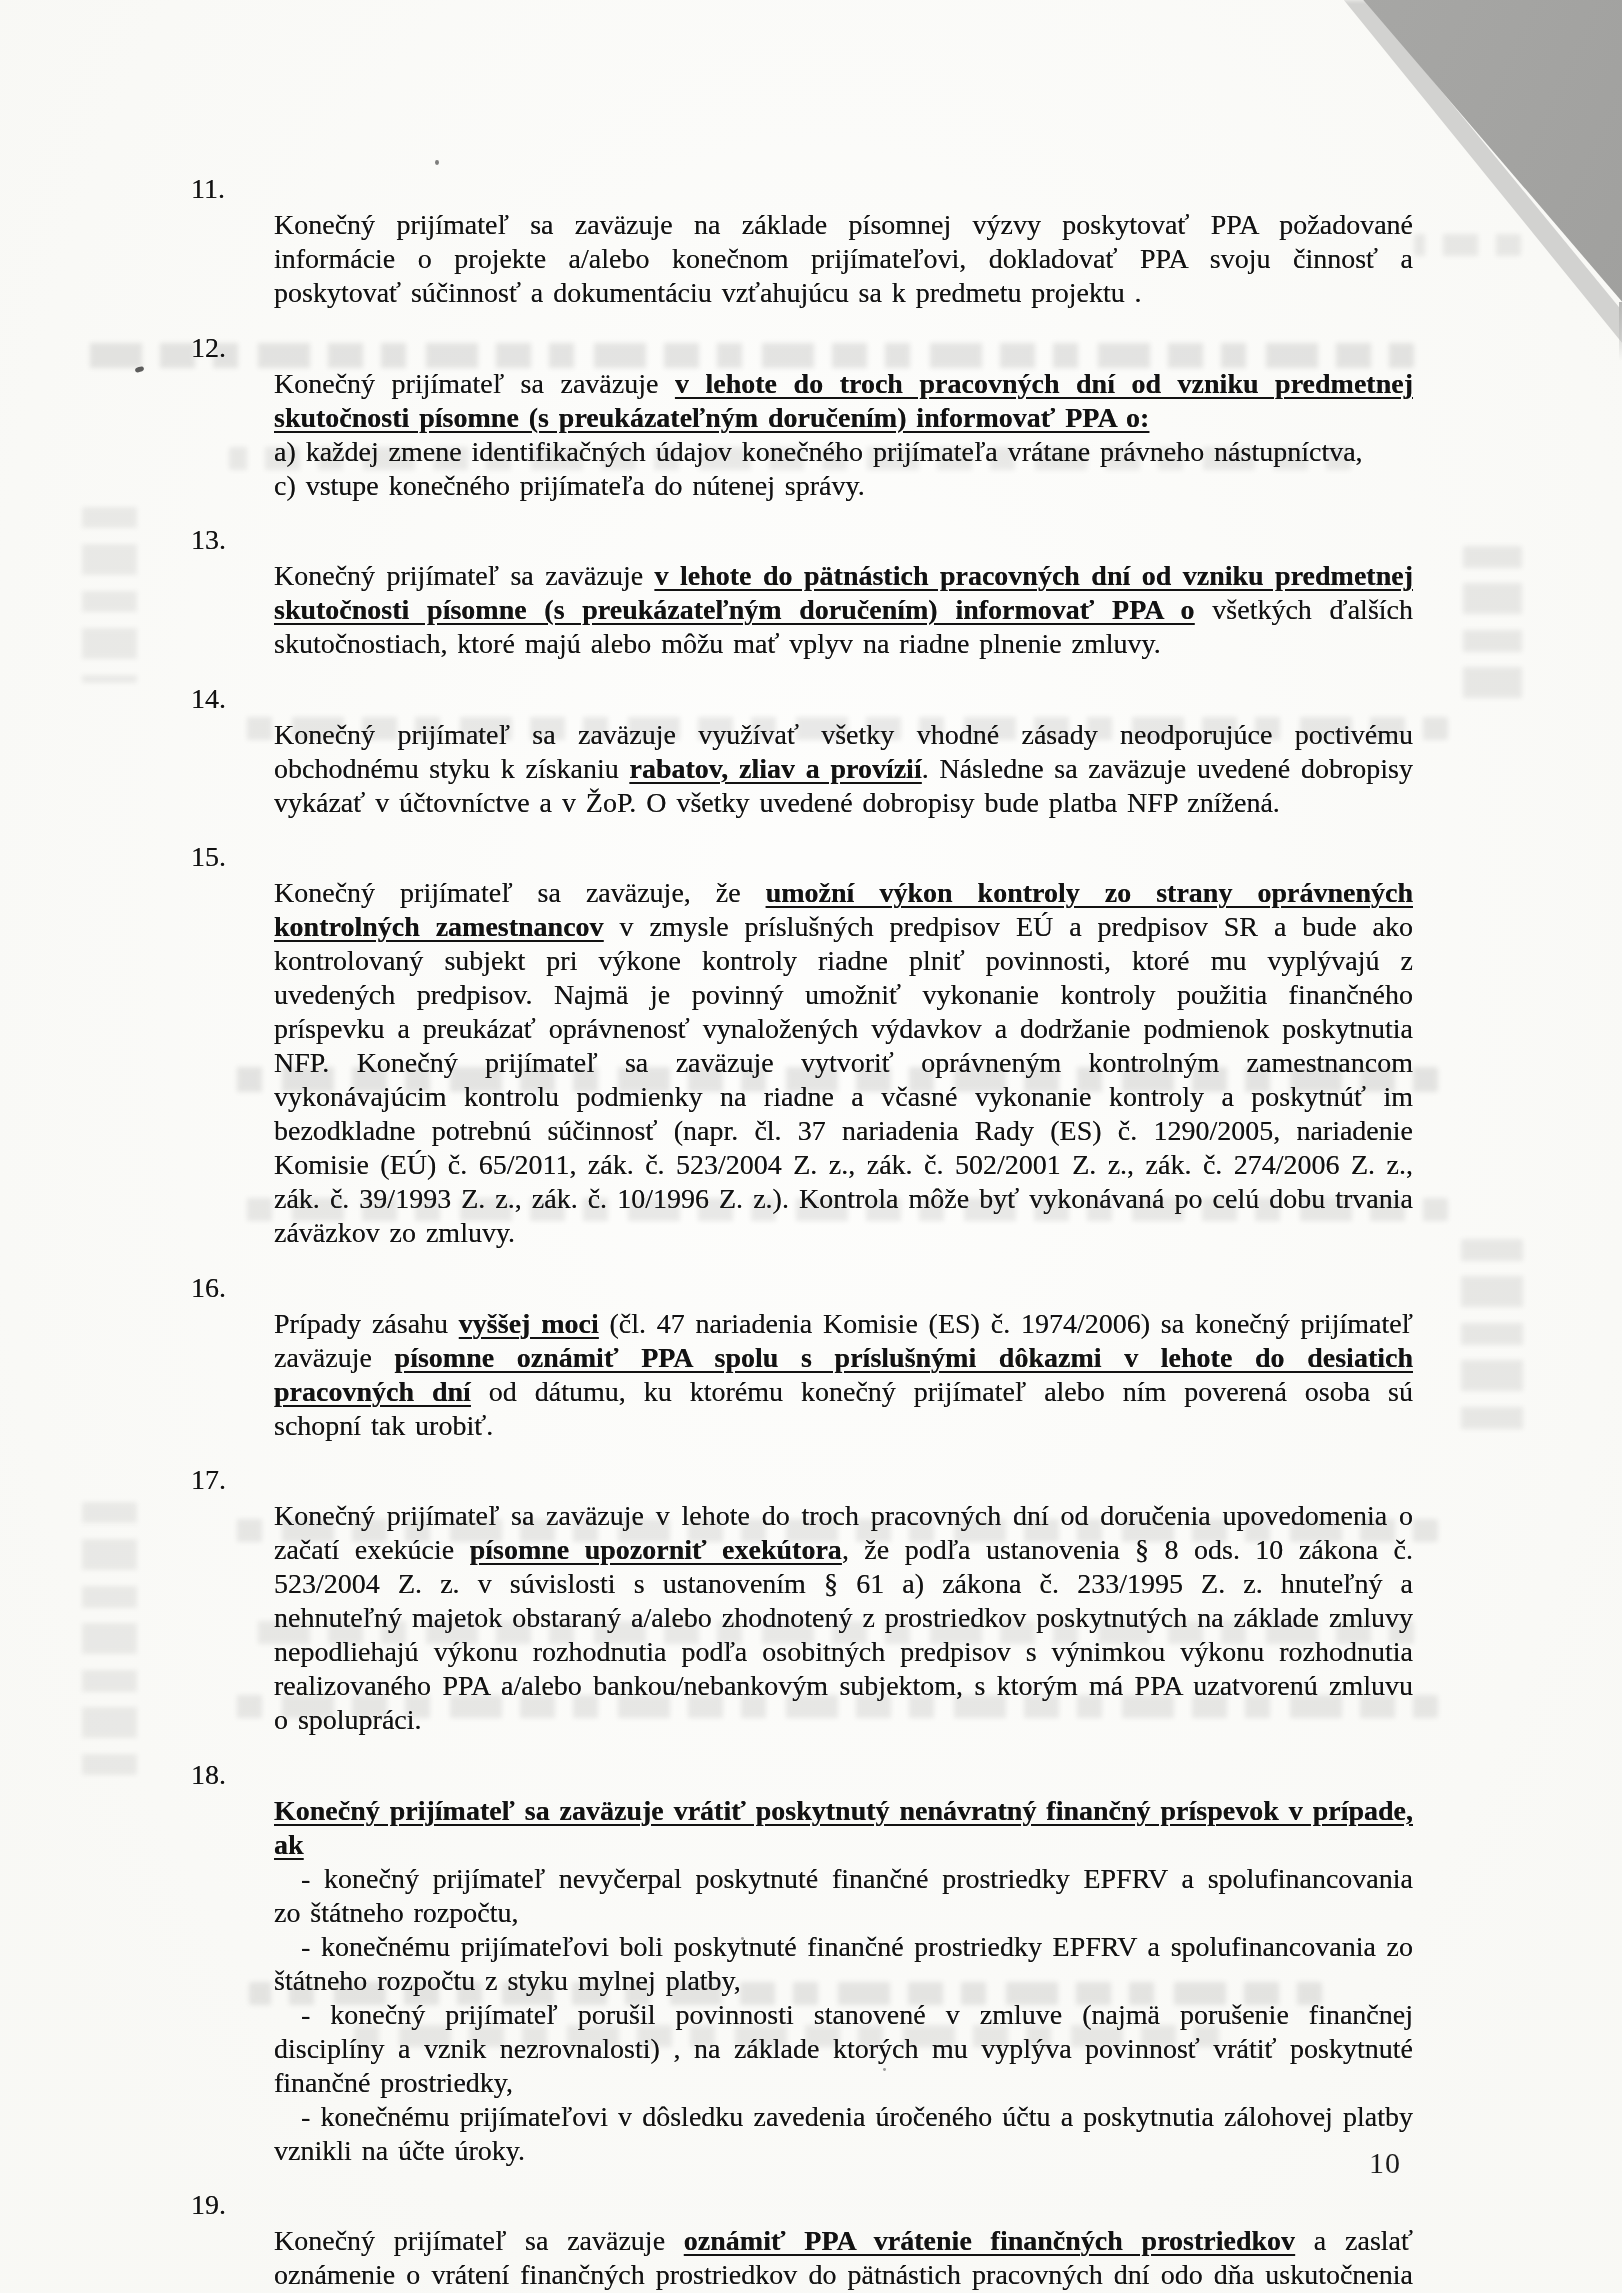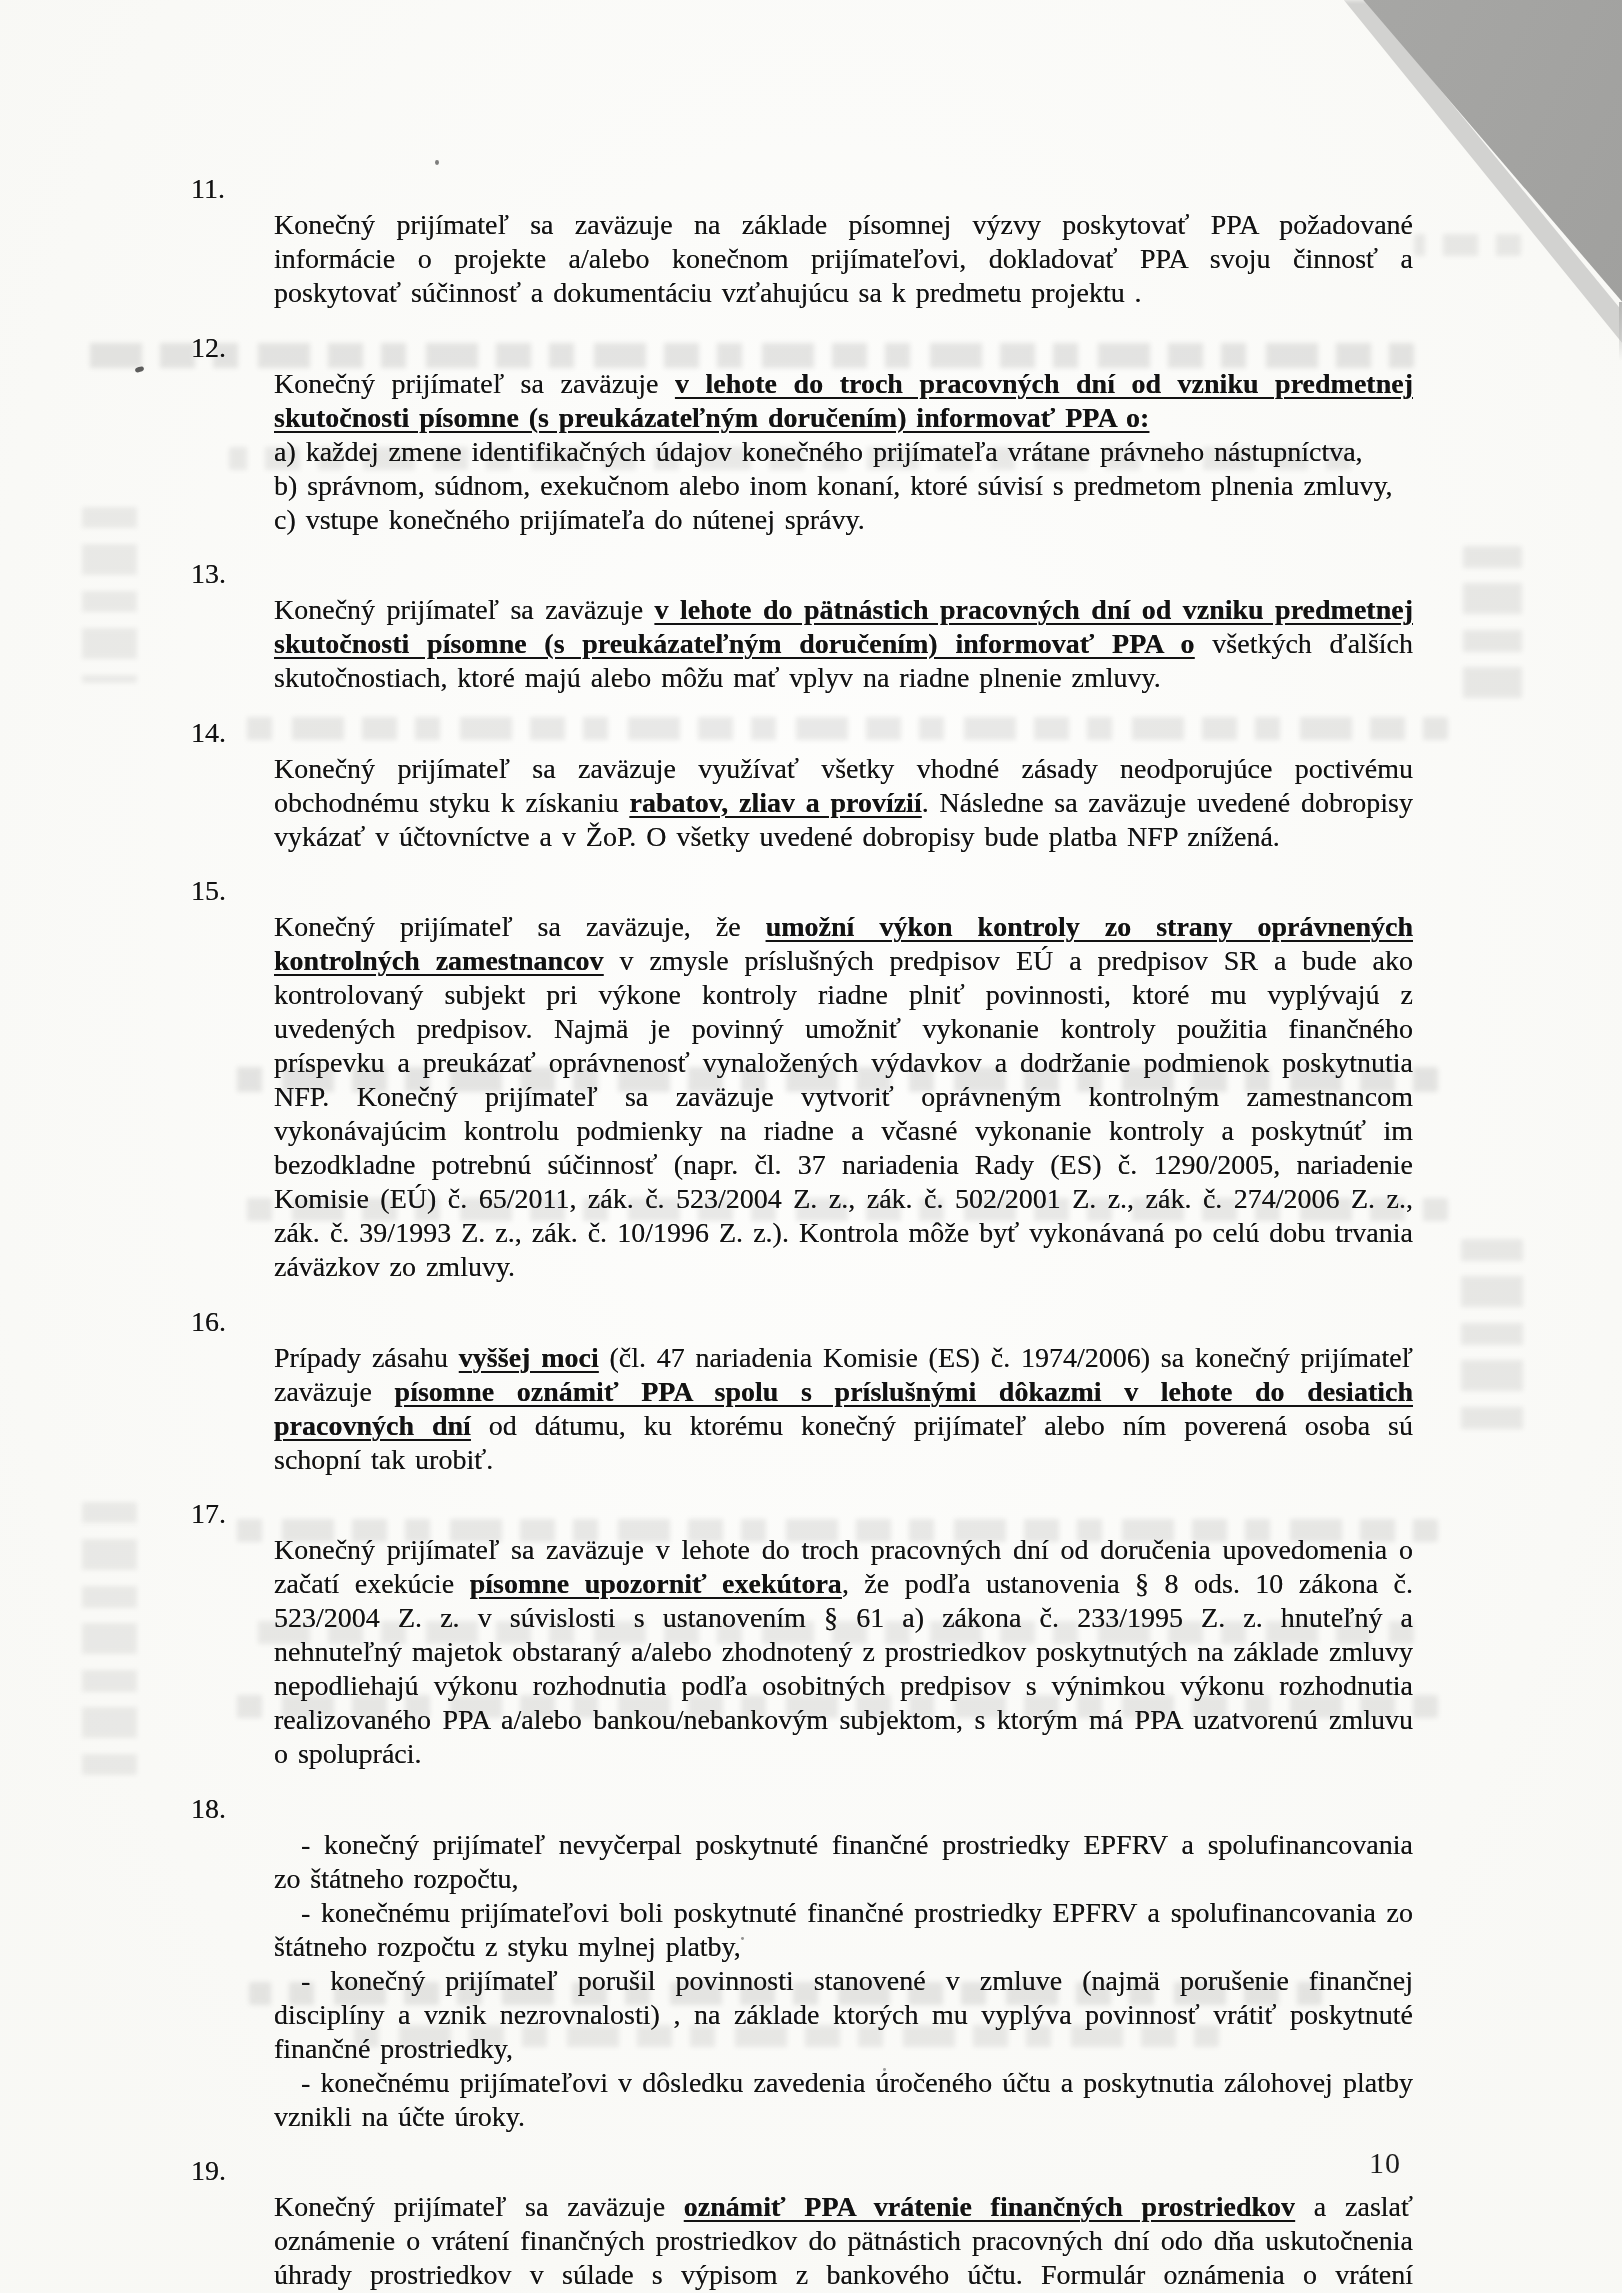--- a/index.html
+++ b/index.html
@@ -89,21 +89,20 @@
         <div class="num">11.</div>
         <div class="body">
           <div class="block"><span>Konečný prijímateľ sa zaväzuje na základe písomnej výzvy poskytovať PPA požadované informácie o projekte a/alebo konečnom prijímateľovi, dokladovať PPA svoju činnosť a poskytovať súčinnosť a dokumentáciu vzťahujúcu sa k predmetu projektu .</span></div>
         </div>
       </div>
       <div class="para">
         <div class="num">12.</div>
         <div class="body">
           <div class="block"><span>Konečný prijímateľ sa zaväzuje </span><span class="bold ul">v lehote do troch pracovných dní od vzniku predmetnej skutočnosti písomne  (s preukázateľným doručením)  informovať PPA o:</span></div>
           <div class="block"><span>a) každej zmene identifikačných údajov konečného prijímateľa vrátane právneho nástupníctva,</span></div>
-          <div class="block"><span>b) správnom, súdnom, exekučnom alebo inom konaní, ktoré súvisí s predmetom plnenia zmluvy,</span></div>
           <div class="block"><span>c) vstupe konečného prijímateľa do nútenej správy.</span></div>
         </div>
       </div>
       <div class="para">
         <div class="num">13.</div>
         <div class="body">
           <div class="block"><span>Konečný prijímateľ sa zaväzuje </span><span class="bold ul">v lehote do pätnástich pracovných dní od vzniku predmetnej skutočnosti písomne  (s preukázateľným doručením)  informovať PPA o</span><span> všetkých ďalších skutočnostiach, ktoré majú alebo môžu mať vplyv na  riadne plnenie zmluvy.</span></div>
         </div>
       </div>
       <div class="para">
@@ -126,20 +125,21 @@
       </div>
       <div class="para">
         <div class="num">17.</div>
         <div class="body">
           <div class="block"><span>Konečný prijímateľ sa zaväzuje v lehote do troch pracovných dní od doručenia upovedomenia o začatí exekúcie </span><span class="bold ul">písomne upozorniť exekútora</span><span>, že podľa ustanovenia § 8 ods. 10 zákona č. 523/2004 Z. z. v súvislosti s ustanovením § 61 a) zákona č. 233/1995 Z. z.  hnuteľný a nehnuteľný majetok obstaraný a/alebo zhodnotený z prostriedkov poskytnutých na základe zmluvy nepodliehajú výkonu rozhodnutia podľa  osobitných  predpisov  s výnimkou  výkonu  rozhodnutia  realizovaného  PPA  a/alebo bankou/nebankovým subjektom, s ktorým má PPA uzatvorenú zmluvu o spolupráci.</span></div>
         </div>
       </div>
       <div class="para">
         <div class="num">18.</div>
         <div class="body">
+          <div class="block"><span class="bold ul">Konečný prijímateľ sa zaväzuje vrátiť poskytnutý nenávratný finančný príspevok v prípade, ak</span></div>
           <div class="block bullet"><span>-  konečný  prijímateľ  nevyčerpal  poskytnuté  finančné  prostriedky  EPFRV  a spolufinancovania  zo štátneho rozpočtu,</span></div>
           <div class="block bullet"><span>-  konečnému  prijímateľovi  boli  poskytnuté  finančné  prostriedky  EPFRV  a spolufinancovania  zo štátneho rozpočtu z styku mylnej platby,</span></div>
           <div class="block bullet"><span>-  konečný prijímateľ porušil povinnosti stanovené v zmluve (najmä porušenie finančnej disciplíny a vznik  nezrovnalosti)  ,  na  základe  ktorých  mu  vyplýva  povinnosť  vrátiť  poskytnuté  finančné prostriedky,</span></div>
           <div class="block bullet"><span>-   konečnému  prijímateľovi  v dôsledku  zavedenia  úročeného  účtu  a poskytnutia  zálohovej  platby vznikli na účte úroky.</span></div>
         </div>
       </div>
       <div class="para">
         <div class="num">19.</div>
         <div class="body">
           <div class="block"><span>Konečný prijímateľ sa zaväzuje </span><span class="bold ul">oznámiť PPA vrátenie finančných prostriedkov</span><span>  a zaslať  oznámenie o vrátení  finančných  prostriedkov  do  pätnástich  pracovných  dní    odo  dňa  uskutočnenia  úhrady prostriedkov  v súlade  s výpisom  z bankového  účtu.    Formulár  oznámenia  o vrátení  finančných prostriedkov je zverejnený   na  internetovej  stránke http://www.apa.sk. Prílohou oznámenia o vrátení finančných prostriedkov je výpis z bankového účtu. Finančné prostriedky EPFRV a spolufinancovania štátneho rozpočtu, ktoré je konečný prijímateľ povinný vrátiť, sa zaokrúhľujú nahor na najbližší cent.</span></div>

